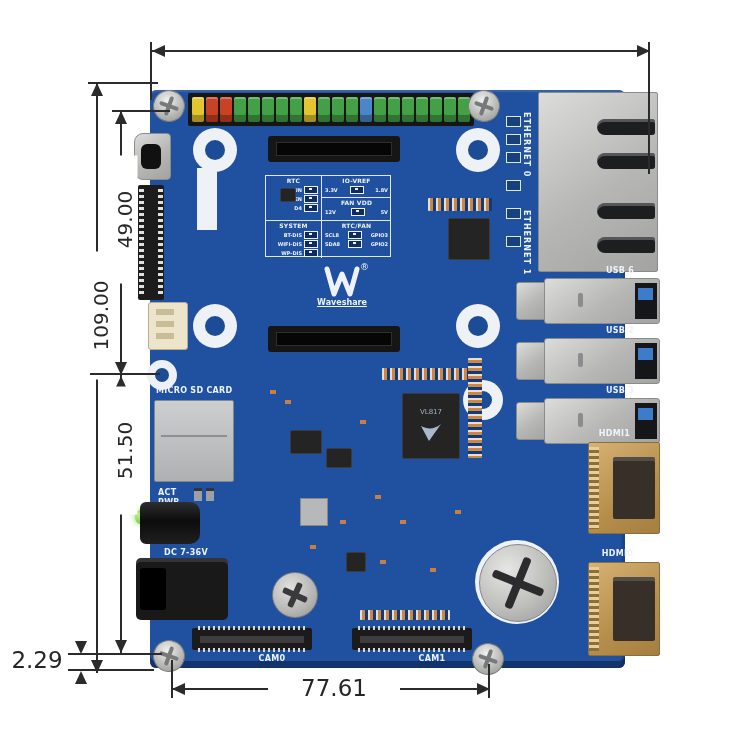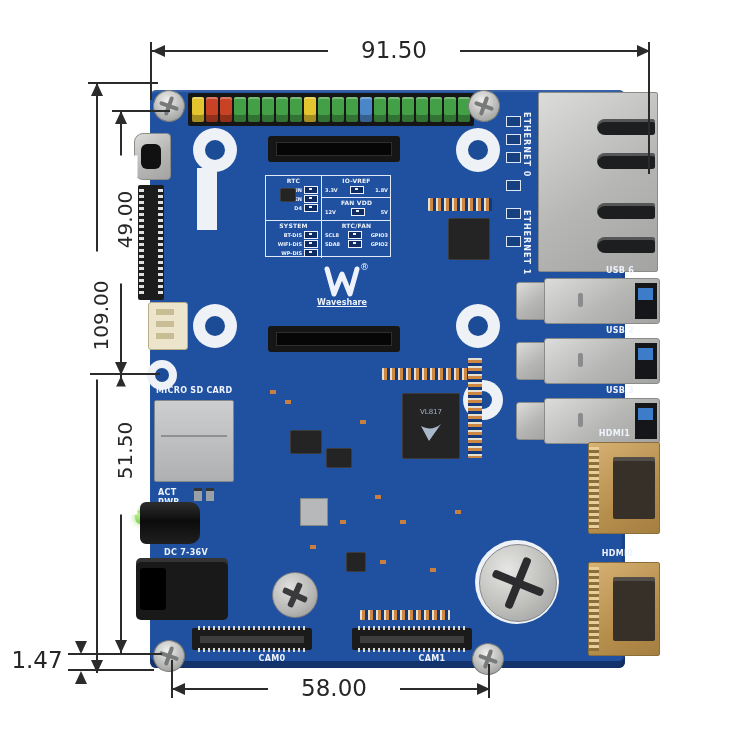--- a/index.html
+++ b/index.html
@@ -329,21 +329,20 @@
       </div>
     <div class="plabel" style="left:82px;top:564px;width:80px;">CAM0</div>
     <div class="plabel" style="left:242px;top:564px;width:80px;">CAM1</div>
   </div>
 
   <div class="vline" style="left:150px;top:42px;height:58px;"></div>
   <div class="vline" style="left:648px;top:42px;height:132px;"></div>
   <div class="hline" style="left:152px;top:50px;width:498px;"></div>
   <div class="ar l" style="left:152px;top:45px;"></div>
   <div class="ar r" style="left:637px;top:45px;"></div>
-  <div class="dimtext" style="left:328px;top:36px;width:124px;">91.50</div>
 
   <div class="hline" style="left:88px;top:82px;width:70px;"></div>
   <div class="vline" style="left:96px;top:83px;height:590px;"></div>
   <div class="ar u" style="left:91px;top:83px;"></div>
   <div class="ar d" style="left:91px;top:660px;"></div>
   <div class="dimtext rot" style="left:37px;top:303px;width:120px;">109.00</div>
 
   <div class="hline" style="left:112px;top:110px;width:58px;"></div>
   <div class="hline" style="left:90px;top:373px;width:70px;"></div>
   <div class="vline" style="left:120px;top:111px;height:264px;"></div>
@@ -353,22 +352,22 @@
 
   <div class="vline" style="left:120px;top:375px;height:278px;"></div>
   <div class="ar u" style="left:115px;top:376px;"></div>
   <div class="ar d" style="left:115px;top:640px;"></div>
   <div class="dimtext rot" style="left:61px;top:438px;width:120px;">51.50</div>
 
   <div class="hline" style="left:68px;top:653px;width:94px;"></div>
   <div class="hline" style="left:68px;top:669px;width:86px;"></div>
   <div class="ar d" style="left:75px;top:641px;"></div>
   <div class="ar u" style="left:75px;top:671px;"></div>
-  <div class="dimtext" style="left:2px;top:646px;width:62px;background:transparent;">1.47</div>
+  <div class="dimtext" style="left:2px;top:646px;width:62px;background:transparent;">2.29</div>
 
   <div class="vline" style="left:171px;top:660px;height:38px;"></div>
   <div class="vline" style="left:488px;top:664px;height:34px;"></div>
   <div class="hline" style="left:172px;top:688px;width:318px;"></div>
   <div class="ar l" style="left:172px;top:683px;"></div>
   <div class="ar r" style="left:477px;top:683px;"></div>
-  <div class="dimtext" style="left:268px;top:674px;width:124px;">58.00</div>
+  <div class="dimtext" style="left:268px;top:674px;width:124px;">77.61</div>
 
 </div>
 
 </body></html>

